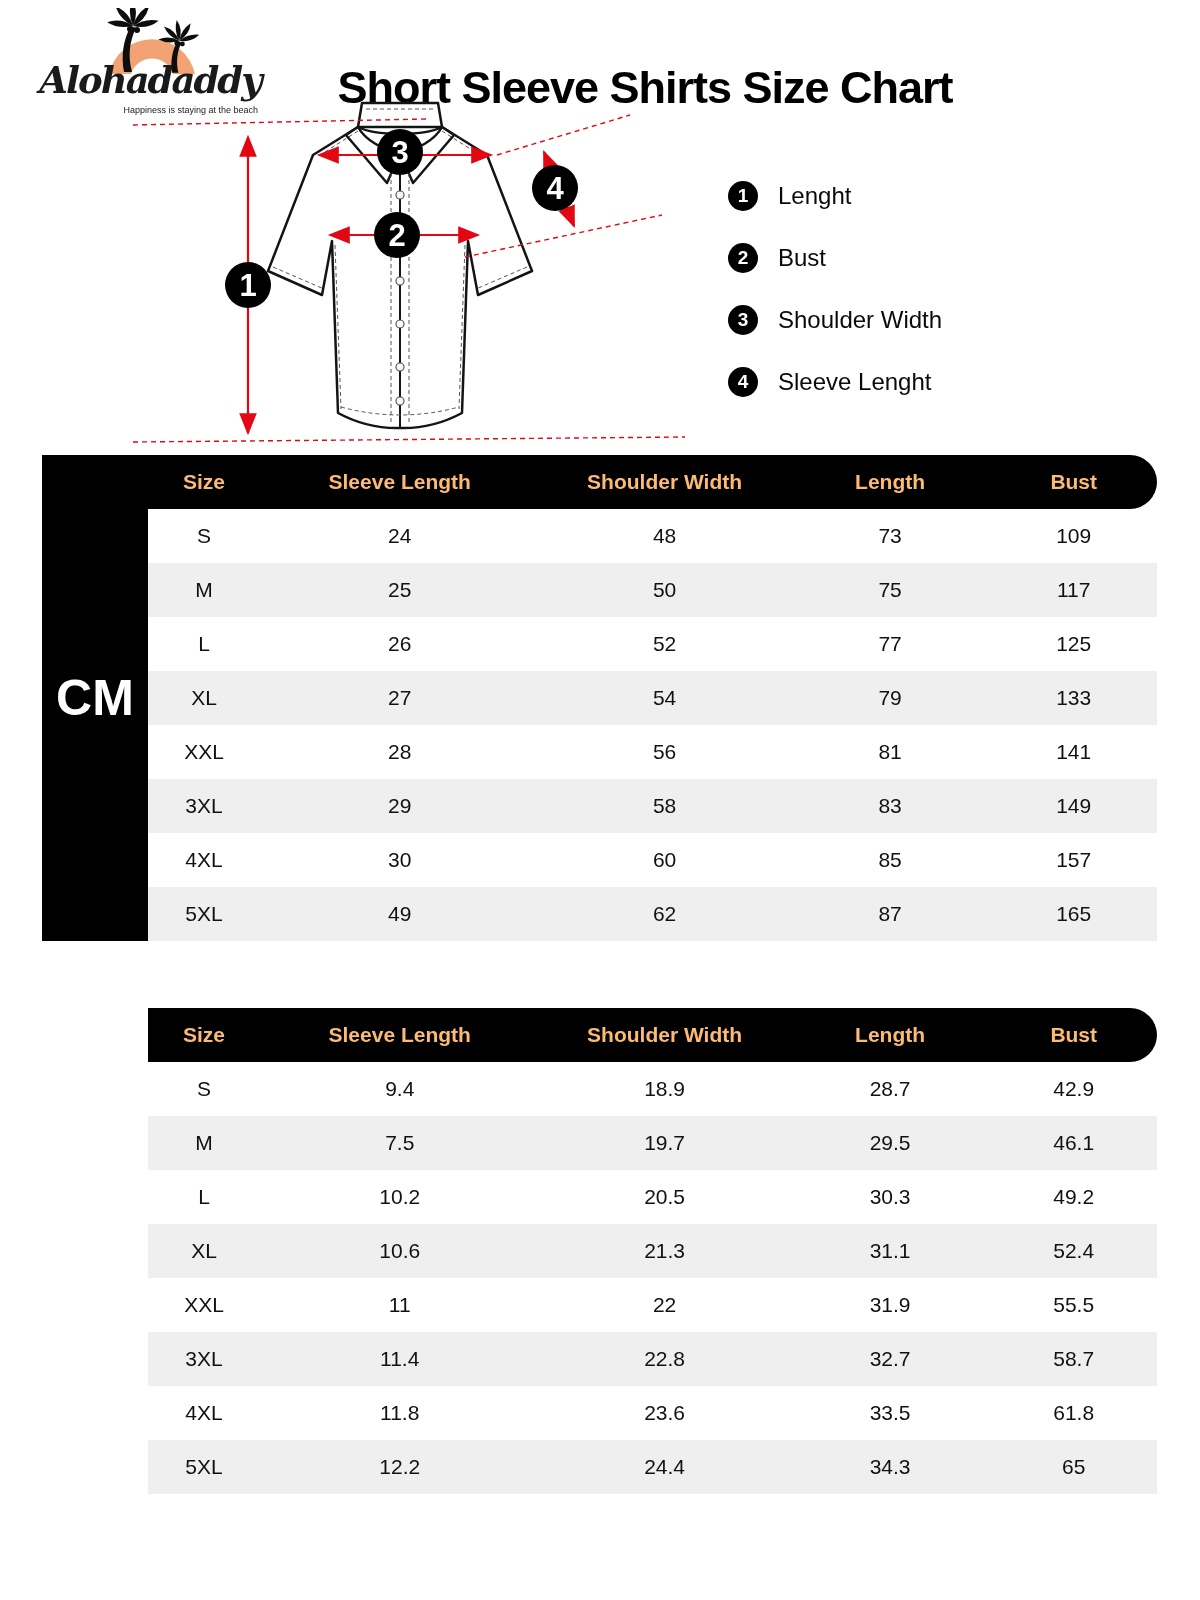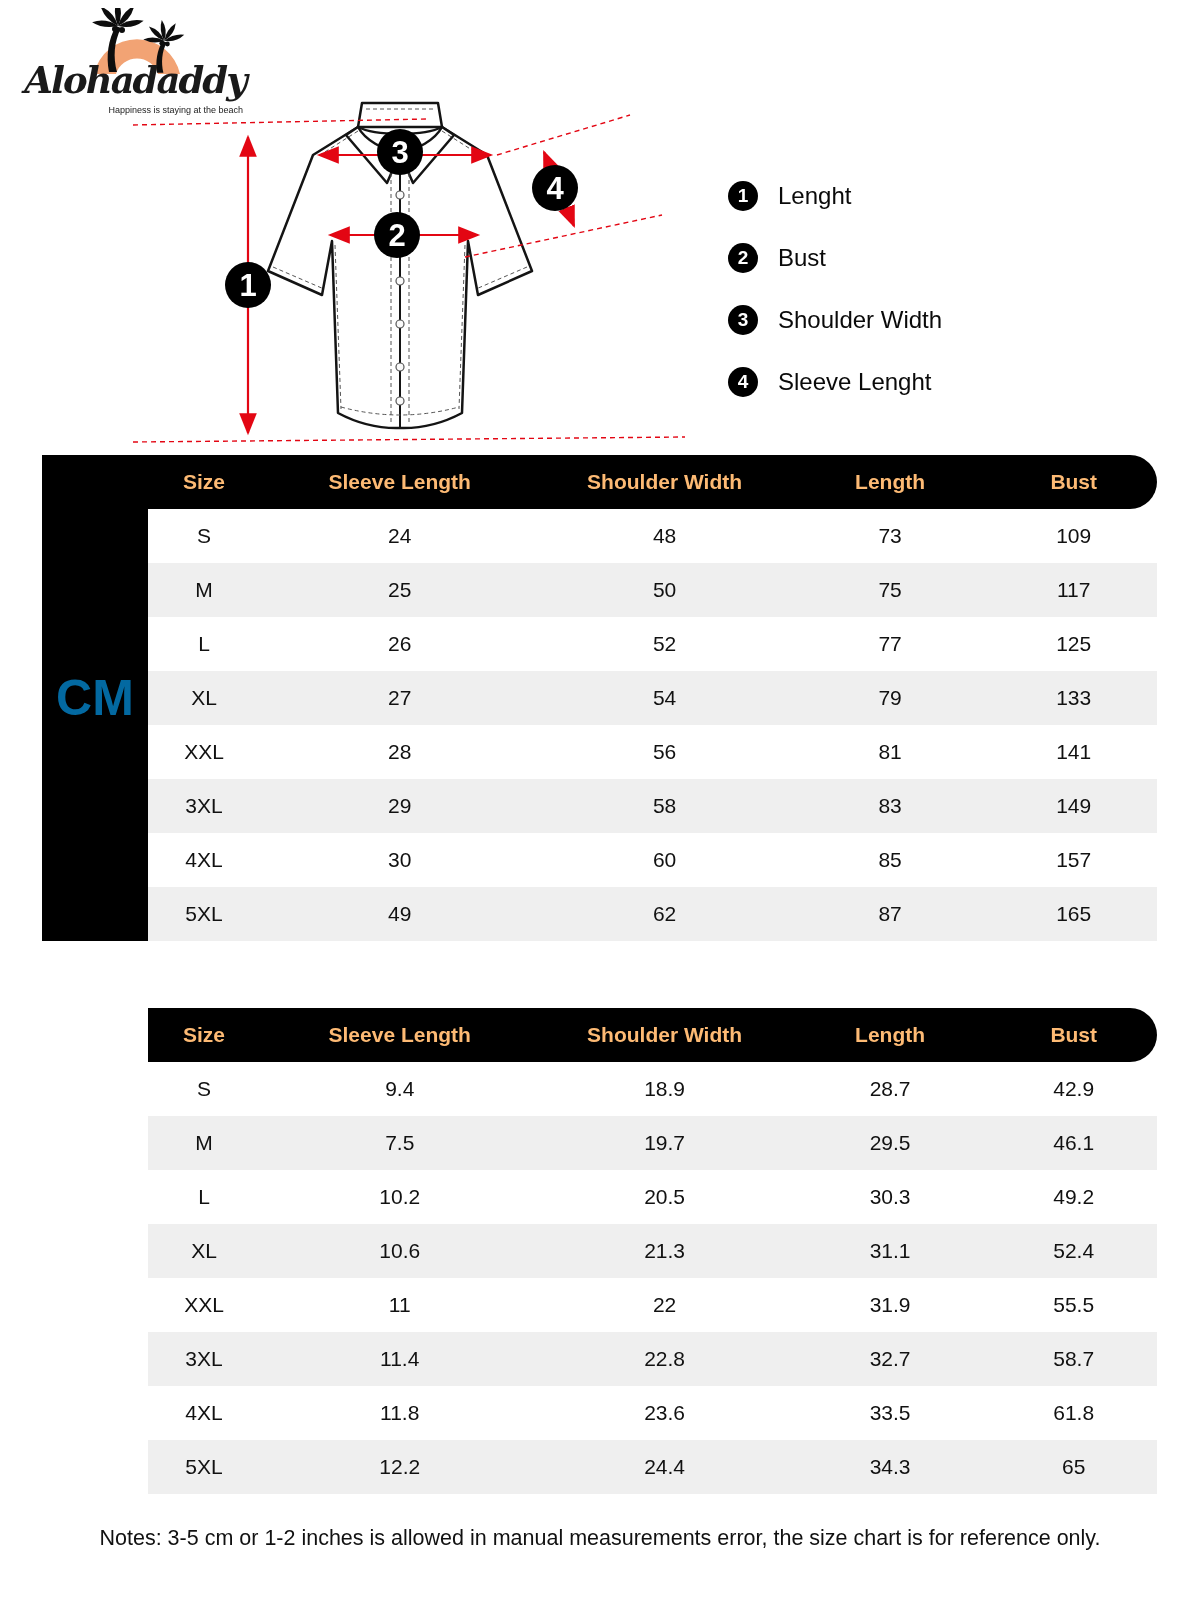--- a/index.html
+++ b/index.html
@@ -1,20 +1,20 @@
 <!DOCTYPE html>
 <html><head>
 <meta charset="utf-8">
 <style>
   html,body{margin:0;padding:0;background:#fff;}
   .page{position:relative;width:1200px;height:1600px;background:#fff;overflow:hidden;
         font-family:"Liberation Sans",sans-serif;color:#111;}
 
   
-  .logo{position:absolute;left:13px;top:6px;width:244px;height:118px;}
+  .logo{position:absolute;left:28px;top:6px;width:244px;height:118px;}
   .logo-art{position:absolute;left:48px;top:2px;}
   .brand{position:absolute;left:0;top:52px;width:100%;text-align:center;
          font-family:"DejaVu Serif",serif;font-style:italic;font-weight:bold;
          font-size:37px;letter-spacing:-2px;color:#1a1a1a;white-space:nowrap;}
   .tagline{position:absolute;right:14px;top:99px;font-size:9px;color:#222;white-space:nowrap;}
 
   
   .title{position:absolute;left:250px;top:32px;width:790px;text-align:center;
          font-size:45px;font-weight:bold;letter-spacing:-1px;color:#000;white-space:nowrap;}
 
@@ -27,21 +27,21 @@
   .badge{width:30px;height:30px;border-radius:50%;background:#000;color:#fff;
          font-weight:bold;font-size:19px;display:flex;align-items:center;justify-content:center;
          flex:0 0 30px;}
   .legend-label{margin-left:20px;font-size:24px;color:#0a0a0a;}
 
   
   .size-table{position:absolute;left:42px;width:1115px;height:486px;
               display:grid;grid-template-columns:106px 1fr;grid-template-rows:54px 1fr;}
   #table-cm{top:455px;}
   #table-inch{top:1008px;}
-  .unit-cell{grid-row:1/3;grid-column:1;background:#000;color:#0369a1;font-weight:bold;
+  .unit-cell{grid-row:1/3;grid-column:1;background:#000;color:#ffffff;font-weight:bold;
              display:flex;align-items:center;justify-content:center;}
   #table-cm .unit-cell{font-size:50px;}
   #table-inch .unit-cell{font-size:37px;letter-spacing:-1px;}
   .thead{grid-column:2;grid-row:1;background:#000;border-radius:0 27px 27px 0;
          display:flex;align-items:center;color:#fdba74;font-weight:bold;font-size:21px;}
   .tbody{grid-column:2;grid-row:2;display:flex;flex-direction:column;}
   .trow{flex:1;display:flex;align-items:center;font-size:21px;color:#111;background:#fff;}
   .trow.alt{background:#efefef;}
   .hcell,.tcell{text-align:center;}
   .col-0{width:11.1%}.col-1{width:27.7%}.col-2{width:24.8%}.col-3{width:19.9%}.col-4{width:16.5%}
@@ -82,20 +82,21 @@
           <path transform="rotate(80)" d="M0,0 Q-7,-13 -3,-26 Q5,-14 0,0 Z"></path>
           <circle cx="-3" cy="3" r="3"></circle>
             <circle cx="4" cy="4" r="3"></circle>
         </g>
       </g>
     </svg>
     <div class="brand">Alohadaddy</div>
     <div class="tagline">Happiness is staying at the beach</div>
   </div>
 
+  <h1 class="title">Short Sleeve Shirts Size Chart</h1>
 
   <svg class="diagram" width="570" height="362" viewBox="0 0 570 362">
     <defs>
       <marker id="ah" markerWidth="11" markerHeight="9" refX="9" refY="4" orient="auto-start-reverse">
         <path d="M0,0 L10,4 L0,8 Z" fill="#e30613"></path>
       </marker>
     </defs>
 
     <g stroke="#141414" stroke-width="2.5" fill="#ffffff" stroke-linejoin="round">
       <path d="M 233,32 L 188,60 L 143,176 L 197,200 L 207,146 L 213,318
@@ -306,14 +307,13 @@
         <div class="trow alt">
           <span class="tcell col-0">5XL</span>
           <span class="tcell col-1">12.2</span>
           <span class="tcell col-2">24.4</span>
           <span class="tcell col-3">34.3</span>
           <span class="tcell col-4">65</span>
         </div>
       </div>
   </section>
 
-  <div class="notes">Notes: 3-5 cm or 1-2 inches is allowed in manual measurements error, the size chart is for reference only.</div>
 </div>
 
 </body></html>

